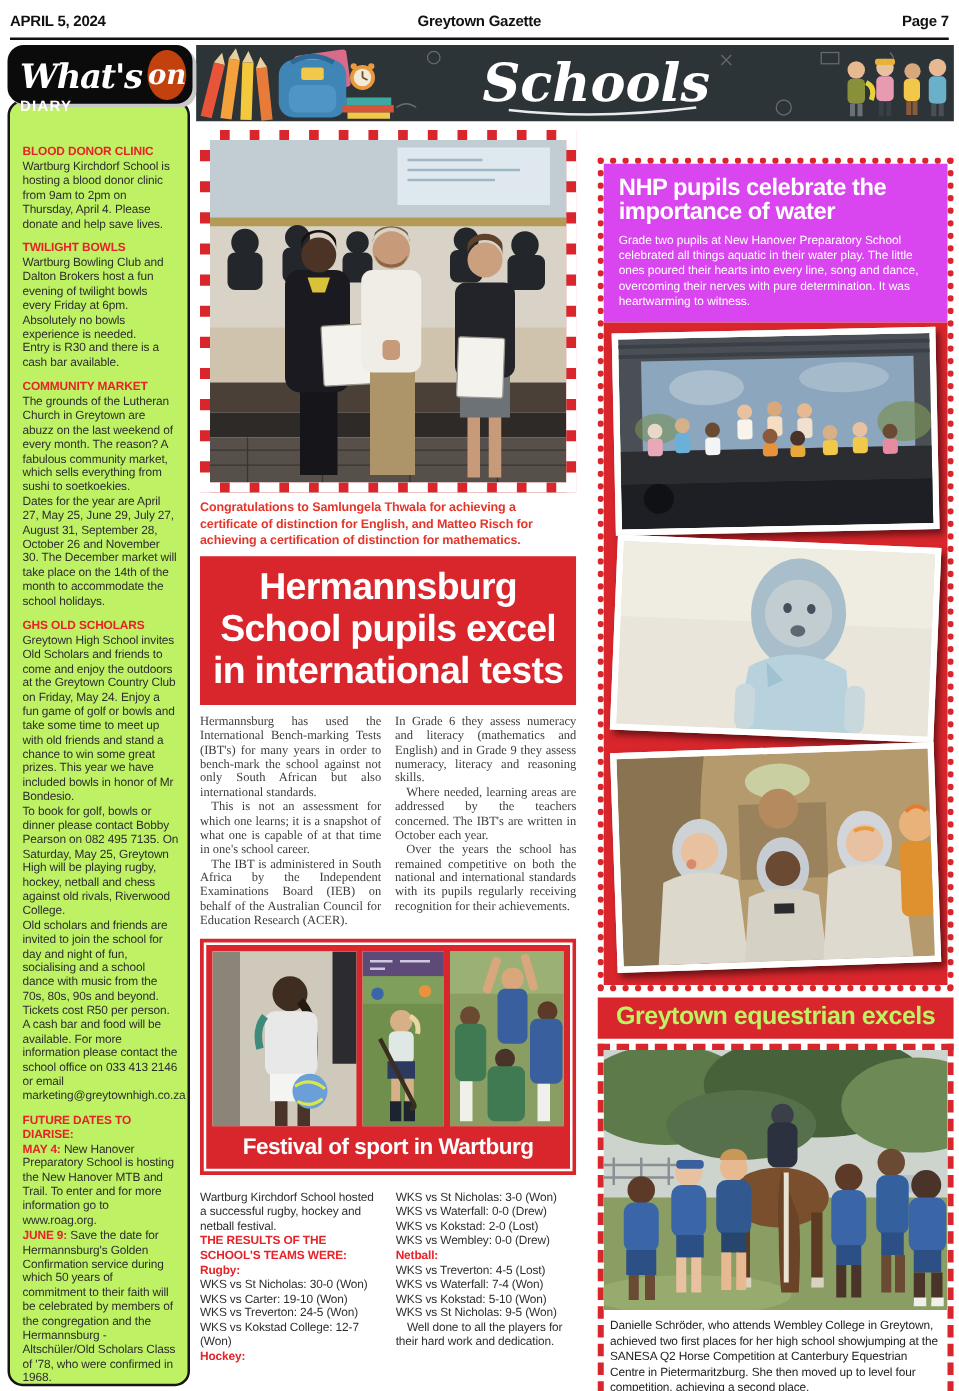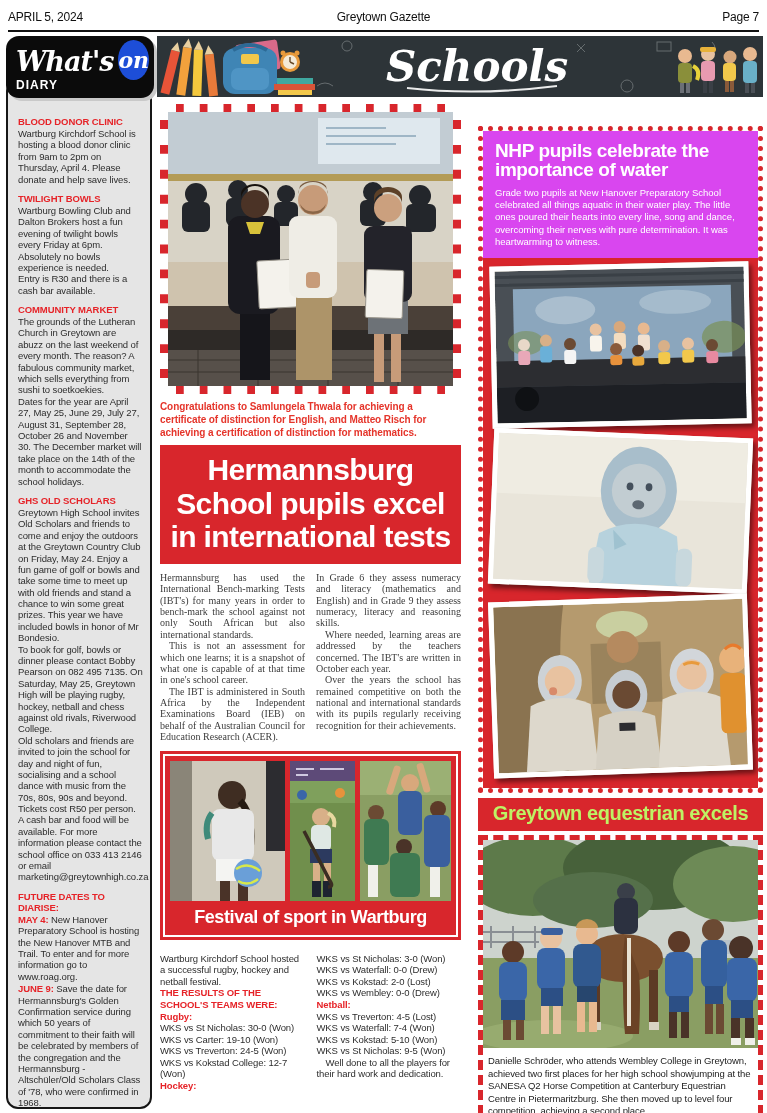--- a/index.html
+++ b/index.html
@@ -4,40 +4,40 @@
 <style>
   html,body{margin:0;padding:0;}
   body{
     width:767px;height:1113px;position:relative;background:#ffffff;
     font-family:"Liberation Sans",sans-serif;color:#2e2e2e;overflow:hidden;
     -webkit-font-smoothing:antialiased;
   }
   
   .page-header{position:absolute;top:0;left:8px;right:8px;height:30px;
     border-bottom:2px solid #111;display:flex;align-items:center;}
-  .page-header .hd{font-weight:normal;font-size:12px;letter-spacing:-.2px;color:#111;text-align:center;}
+  .page-header .hd{font-weight:bold;font-size:12px;letter-spacing:-.2px;color:#111;text-align:center;}
   .hd-date{position:absolute;left:0;top:10px;}
   .hd-pub{position:absolute;left:0;right:0;top:10px;text-align:center;}
   .hd-page{position:absolute;right:0;top:10px;}
 
   
   .schools-banner{position:absolute;left:157px;top:36px;width:606px;height:61px;background:#31393d;overflow:hidden;font-weight:bold;}
   .schools-banner svg{display:block;}
 
   
   .sidebar{position:absolute;left:6px;top:36px;width:148px;height:1073px;}
   .sidebar-box{position:absolute;top:44px;left:0;right:2px;bottom:0;
-    border:2px solid #161616;border-radius:12px;background:#e5e5e5;
+    border:2px solid #161616;border-radius:12px;background:#bef264;
     padding:26px 7px 8px 10px;box-sizing:border-box;overflow:hidden;}
-  .whatson-logo{position:absolute;top:0;left:0;right:0;height:62px;background:#0b0b0b;
+  .whatson-logo{position:absolute;top:0;left:0;right:0;height:47px;background:#0b0b0b;
     border-radius:13px;z-index:3;box-shadow:3px 3px 0 #c9c9c9;padding:6px 8px 0 10px;box-sizing:border-box;}
   .whatson-line{display:flex;align-items:center;}
   .whatson-whats{color:#fff;font-family:"DejaVu Serif",serif;font-style:italic;font-weight:bold;
     font-size:27px;letter-spacing:-1px;line-height:1;}
-  .whatson-on{width:40px;height:40px;border-radius:50%;background:#1d4ed8;color:#fff;
+  .whatson-on{width:40px;height:40px;border-radius:50%;background:#c2410c;color:#fff;
     font-family:"DejaVu Serif",serif;font-style:italic;font-weight:bold;font-size:22px;
     display:flex;align-items:center;justify-content:center;margin-left:5px;margin-top:-2px;}
   .whatson-diary{color:#fff;font-weight:bold;font-size:12px;letter-spacing:1px;margin-top:-2px;}
   .sb-heading{color:#e62328;font-weight:bold;font-size:9.5px;margin:8px 0 1px 0;letter-spacing:-.1px;}
   .sb-body{font-size:9.5px;line-height:1.2;margin:0;white-space:pre-line;color:#2d2d2d;letter-spacing:-.1px;}
   .fd{font-size:9.5px;line-height:1.2;margin:0 0 1px 0;color:#2d2d2d;letter-spacing:-.1px;}
   .fd-label{color:#e62328;font-weight:bold;}
 
   
   .center-col{position:absolute;left:160px;top:104px;width:301px;height:1009px;overflow:hidden;}

